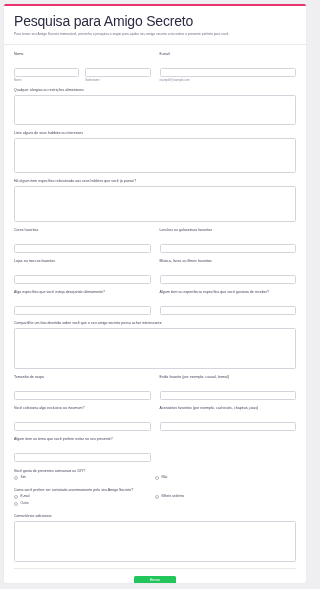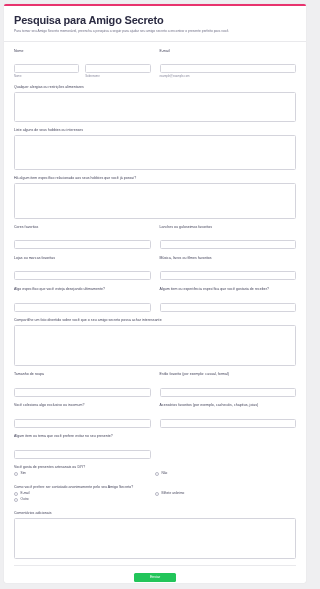--- a/index.html
+++ b/index.html
@@ -25,22 +25,22 @@
     border-radius: 2px;
     box-shadow: 0 0 1px rgba(0,0,0,0.14);
     height: 100%;
     overflow: hidden;
   }
   .card-header {
     padding: 8px 10px 7px 10px;
     border-bottom: 1px solid #e9e9ec;
   }
   .form-title {
-    font-size: 11px;
-    font-weight: bold;
+    font-size: 14px;
+    font-weight: normal;
     color: #2b2b42;
     letter-spacing: -0.2px;
     margin: 0 0 3px 0;
     line-height: 1.1;
   }
   .form-subtitle {
     font-size: 3.3px;
     color: #6f6f86;
     line-height: 1.45;
     margin: 0;

